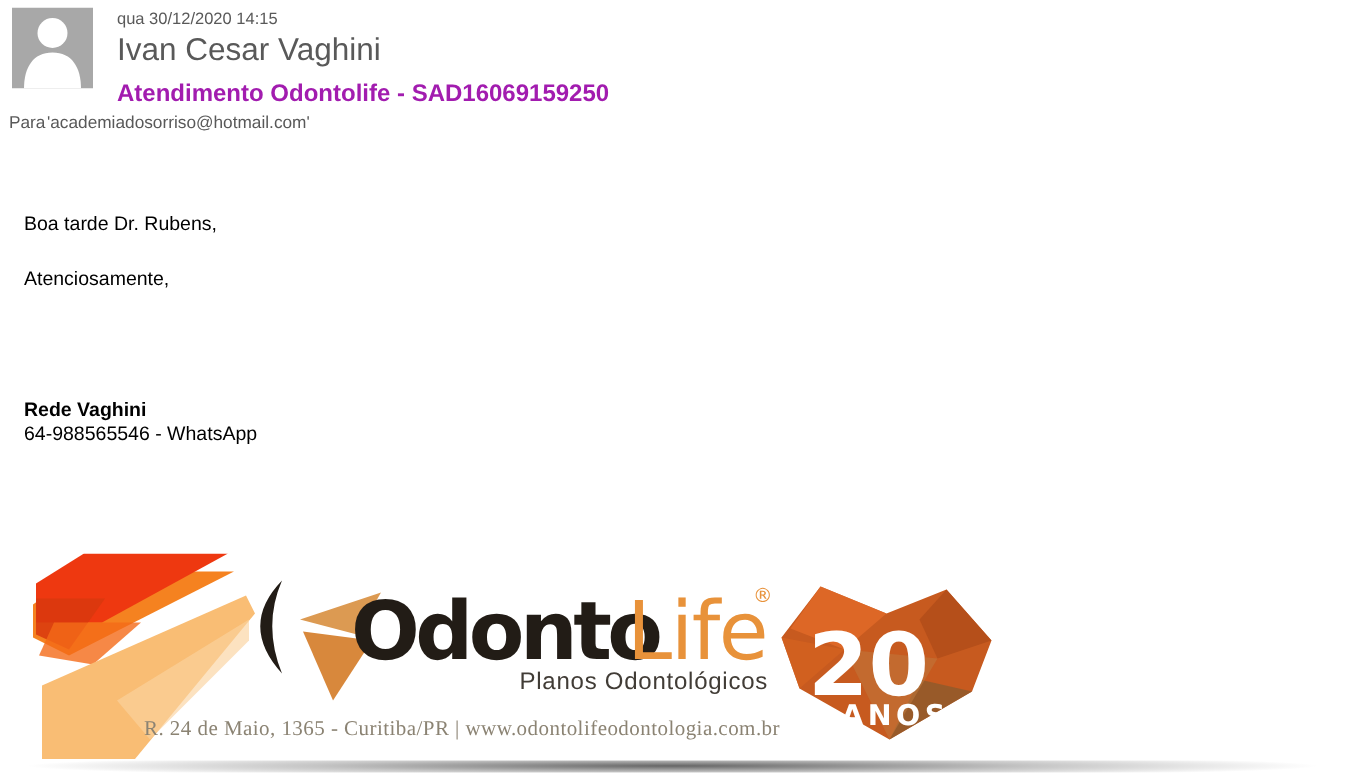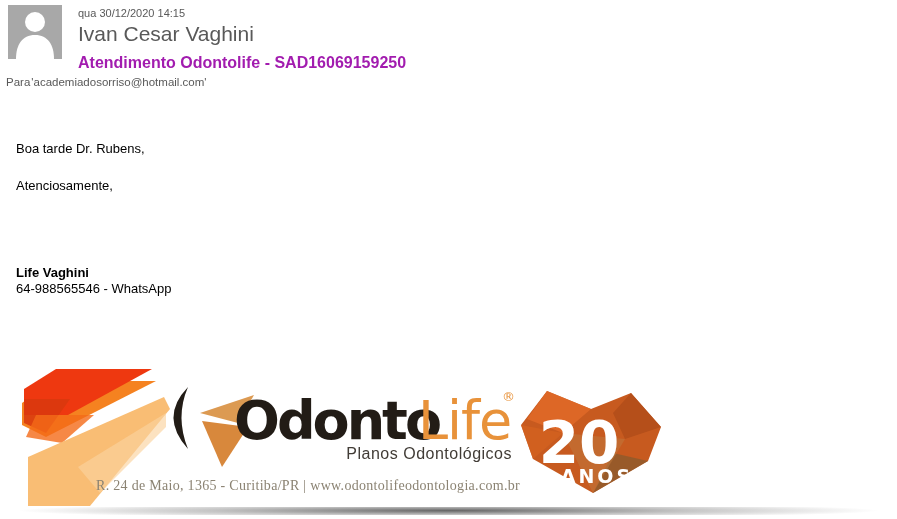--- a/index.html
+++ b/index.html
@@ -63,21 +63,21 @@
 <div class="to-row">
   <span>Para</span><span class="to-value">'academiadosorriso@hotmail.com'</span>
 </div>
 
 <div class="body-text">
   <p>Boa tarde Dr. Rubens,</p>
   <p>Atenciosamente,</p>
 </div>
 
 <div class="signature">
-  <div class="sig-name">Life Vaghini</div>
+  <div class="sig-name">Rede Vaghini</div>
   <div>64-988565546 - WhatsApp</div>
 </div>
 
 <div class="banner">
   <svg width="660" height="137" viewBox="0 0 660 137">
 
     <g>
       <polygon points="36,12 140,12 30,68 6,56 6,34" fill="#f58220"></polygon>
       <polygon points="40,0 136,0 52,46 8,46 8,20" fill="#ee3810"></polygon>
       <polygon points="8,30 54,30 30,64 8,54" opacity="0.85" fill="#d8380e"></polygon>

